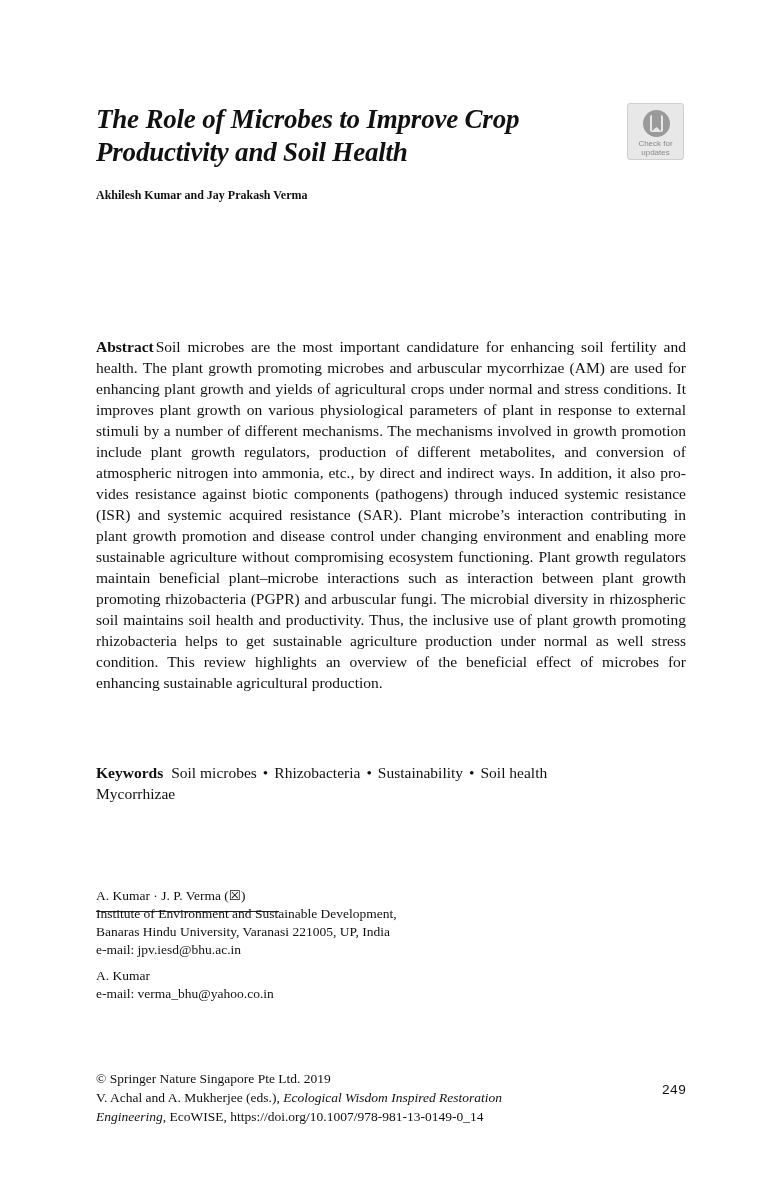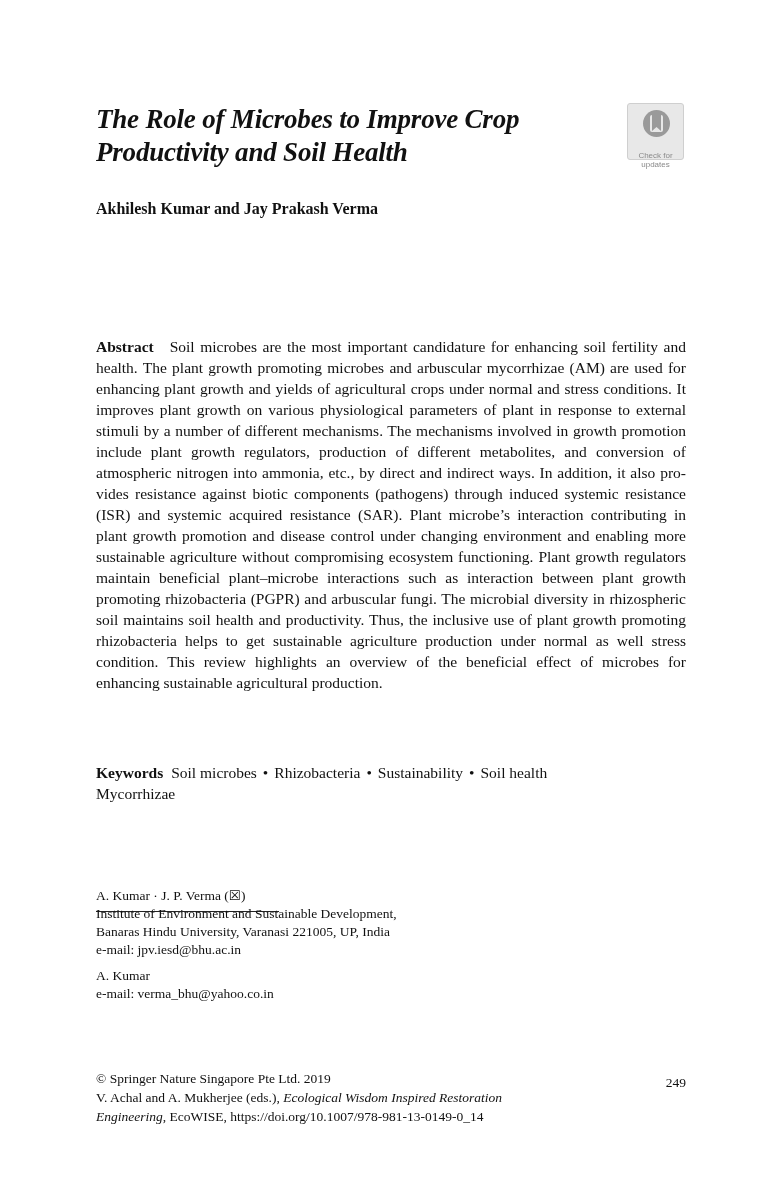--- a/index.html
+++ b/index.html
@@ -10,34 +10,34 @@
            font-weight: bold; font-size: 27px; line-height: 33px; letter-spacing: -0.2px; font-style: italic; }
   .crossmark { position: absolute; left: 627px; top: 103px; width: 57px; height: 57px;
                background: #e8e8e8; border: 1px solid #cfcfcf; border-radius: 3px; box-sizing: border-box; }
   .crossmark .ring { position: absolute; left: 15px; top: 6px; width: 27px; height: 27px;
                      border-radius: 50%; background: #9a9a9a; }
   .crossmark .ring::after { content: ""; position: absolute; left: 7px; top: 5px; width: 13px; height: 17px;
                             background: #e8e8e8; border-radius: 2px; }
   .crossmark .ribbon { position: absolute; left: 24px; top: 11px; width: 9px; height: 16px; background: #9a9a9a;
                        z-index: 2; clip-path: polygon(0 0,100% 0,100% 100%,50% 75%,0 100%); }
   .crossmark .cm-text { position: absolute; left: 0; top: 35px; width: 100%; text-align: center;
-                        font-family: "Liberation Sans", sans-serif; font-size: 8px; line-height: 9px; color: #8a8a8a; margin-top: 12px; }
-  .authors { position: absolute; left: 96px; top: 200px; font-weight: bold; font-size: 16px; }
+                        font-family: "Liberation Sans", sans-serif; font-size: 8px; line-height: 9px; color: #8a8a8a; }
+  .authors { position: absolute; left: 96px; top: 188px; font-weight: bold; font-size: 12px; }
   .abstract { position: absolute; left: 96px; top: 336px; width: 590px;
               font-size: 15.5px; line-height: 21px; text-align: justify; hyphens: manual; }
-  .abstract .label { font-weight: bold; margin-right: 16px; }
+  .abstract .label { font-weight: bold; margin-right: 2px; }
   .keywords { position: absolute; left: 96px; top: 762px; width: 590px; font-size: 15.5px; line-height: 21px; }
   .keywords .label { font-weight: bold; margin-right: 8px; }
   .keywords .kw { }
   .keywords .sep { display: inline-block; margin: 0 6px; }
   .fn-rule { position: absolute; left: 96px; top: 911px; width: 183px; height: 0; border-top: 1px solid #222; }
   .affil { position: absolute; left: 96px; top: 887px; font-size: 13.5px; line-height: 18px; width: 500px; }
   .affil .gap { height: 8px; }
   .copyright { position: absolute; left: 96px; top: 1049px; width: 590px; font-size: 13.5px; line-height: 19px; margin-top: 20px; }
-  .copyright .pnum { position: absolute; right: 0; top: 4px; font-size: 13.5px; }
+  .copyright .pnum { position: absolute; right: 0; top: 12px; font-size: 13.5px; font-family: Liberation Mono, monospace; }
   .copyright em { font-style: italic; text-align: center; }
 </style>
 </head>
 <body>
 
 <div class="page">
 
   <div class="title">
     <div>The Role of Microbes to Improve Crop</div>
     <div>Productivity and Soil Health</div>

